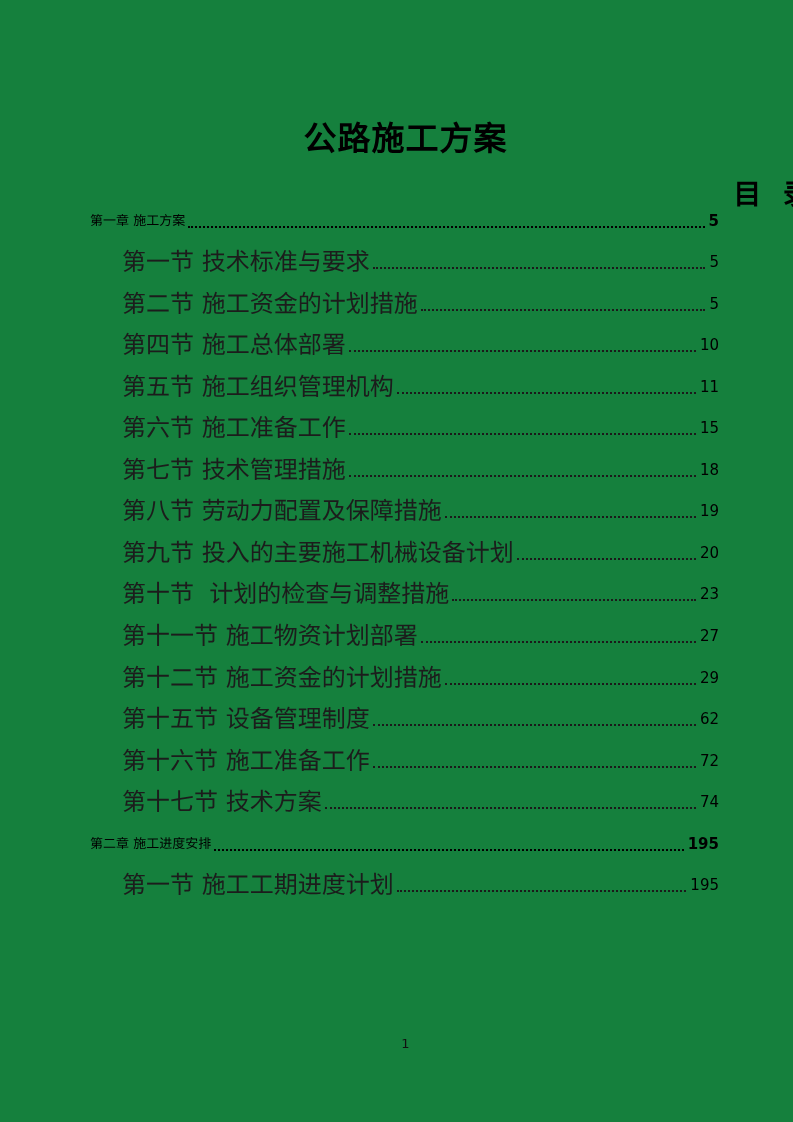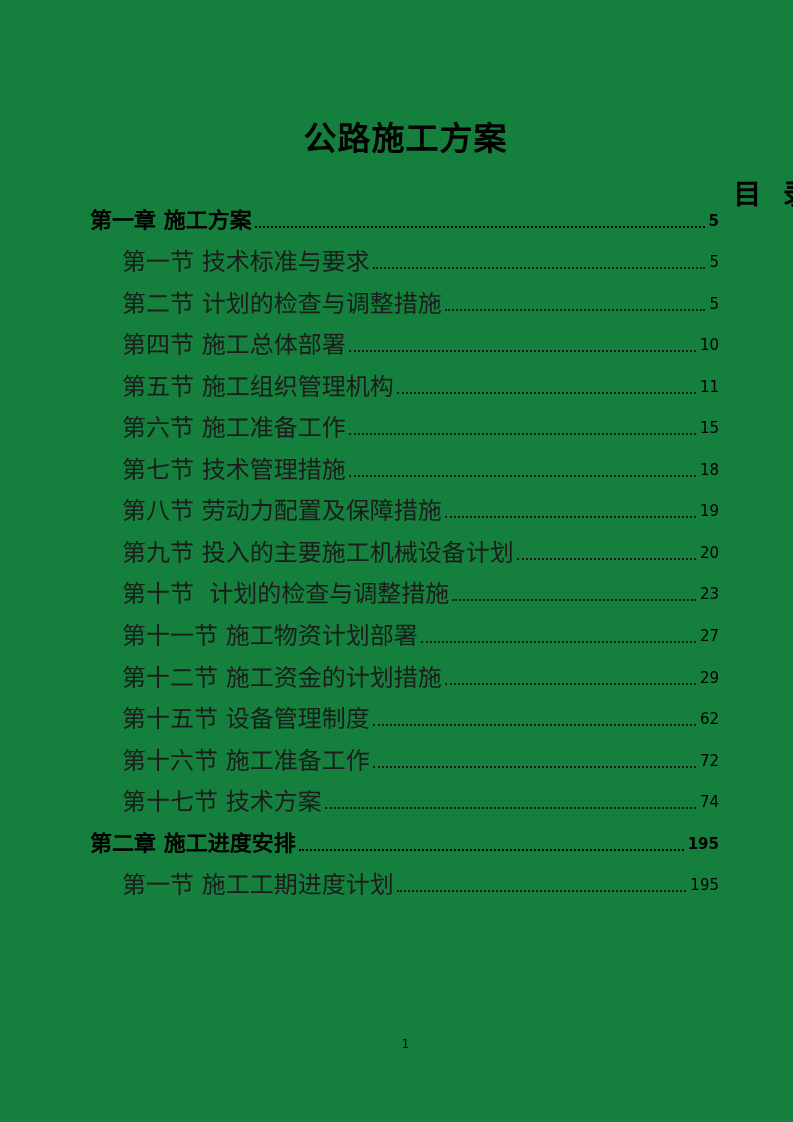--- a/index.html
+++ b/index.html
@@ -66,23 +66,23 @@
     border-bottom: 2px dotted #1a1a1a;
     margin: 0 4px 3px 3px;
     min-width: 12px;
   }
   .toc-page {
     font-family: "DejaVu Sans", "Liberation Sans", sans-serif;
     font-size: 15px;
     line-height: 19px;
   }
   .toc-row.level-1 .toc-label {
-    font-weight: 700;
+    font-weight: 400;
     font-family: "DejaVu Sans", "Liberation Sans", sans-serif;
-    font-size: 22px;
+    font-size: 13px;
   }
   .toc-row.level-1 .toc-page {
     font-weight: 700;
   }
   .toc-row.level-1 .toc-leader {
     border-bottom-color: #000000;
   }
   .toc-row.level-2 {
     padding-left: 32px;
   }
@@ -117,21 +117,21 @@
       <span class="toc-page">5</span>
     </div>
 
     <div class="toc-row level-2">
       <span class="toc-label">第一节 技术标准与要求</span>
       <span class="toc-leader"></span>
       <span class="toc-page">5</span>
     </div>
 
     <div class="toc-row level-2">
-      <span class="toc-label">第二节 计划的检查与调整措施</span>
+      <span class="toc-label">第二节 施工资金的计划措施</span>
       <span class="toc-leader"></span>
       <span class="toc-page">5</span>
     </div>
 
 
     <div class="toc-row level-2">
       <span class="toc-label">第四节 施工总体部署</span>
       <span class="toc-leader"></span>
       <span class="toc-page">10</span>
     </div>

